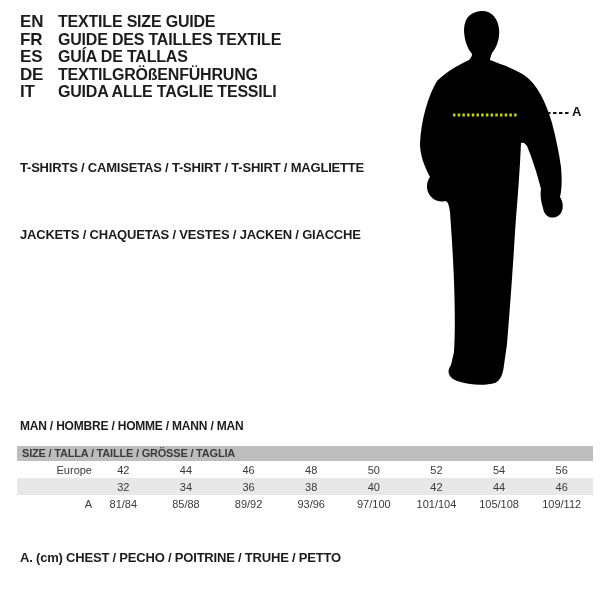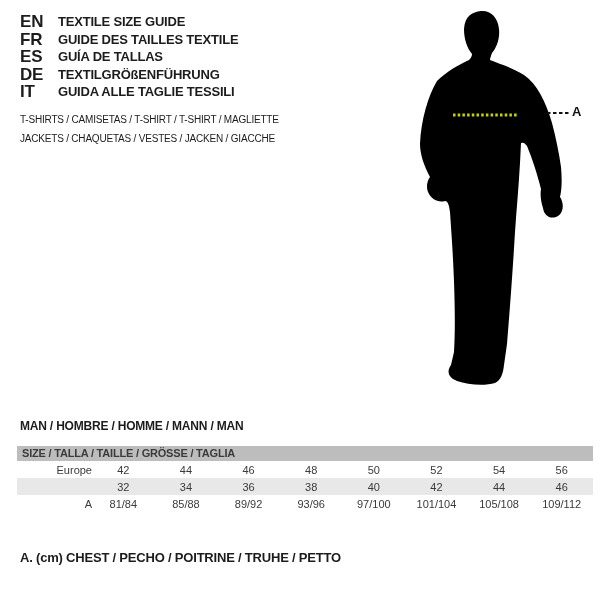--- a/index.html
+++ b/index.html
@@ -8,24 +8,24 @@
     background:#ffffff;
     position:relative;
     font-family:"Liberation Sans","DejaVu Sans",sans-serif;
     color:#1c1c1c;
     overflow:hidden;
   }
   
   .lang-list{position:absolute;left:20px;top:13px;}
   .lang-row{display:flex;line-height:17.5px;}
   .lang-code{width:38px;font-size:17px;font-weight:700;letter-spacing:-0.2px;}
-  .lang-label{font-size:13px;font-weight:700;letter-spacing:-0.2px;}
+  .lang-label{font-size:16px;font-weight:700;letter-spacing:-0.2px;}
   
   .categories{position:absolute;left:20px;top:110px;}
-  .category-line{font-size:10px;font-weight:400;line-height:19px;letter-spacing:-0.2px;}
+  .category-line{font-size:13px;font-weight:700;line-height:19px;letter-spacing:-0.2px;margin-top:48px;}
   
   .figure-svg{position:absolute;left:0;top:0;}
   .measure-label{
     position:absolute;left:572px;top:104px;
     font-size:13px;font-weight:600;color:#111;
   }
   
   .section-title{
     position:absolute;left:20px;top:419px;
     font-size:12px;font-weight:700;letter-spacing:-0.2px;

